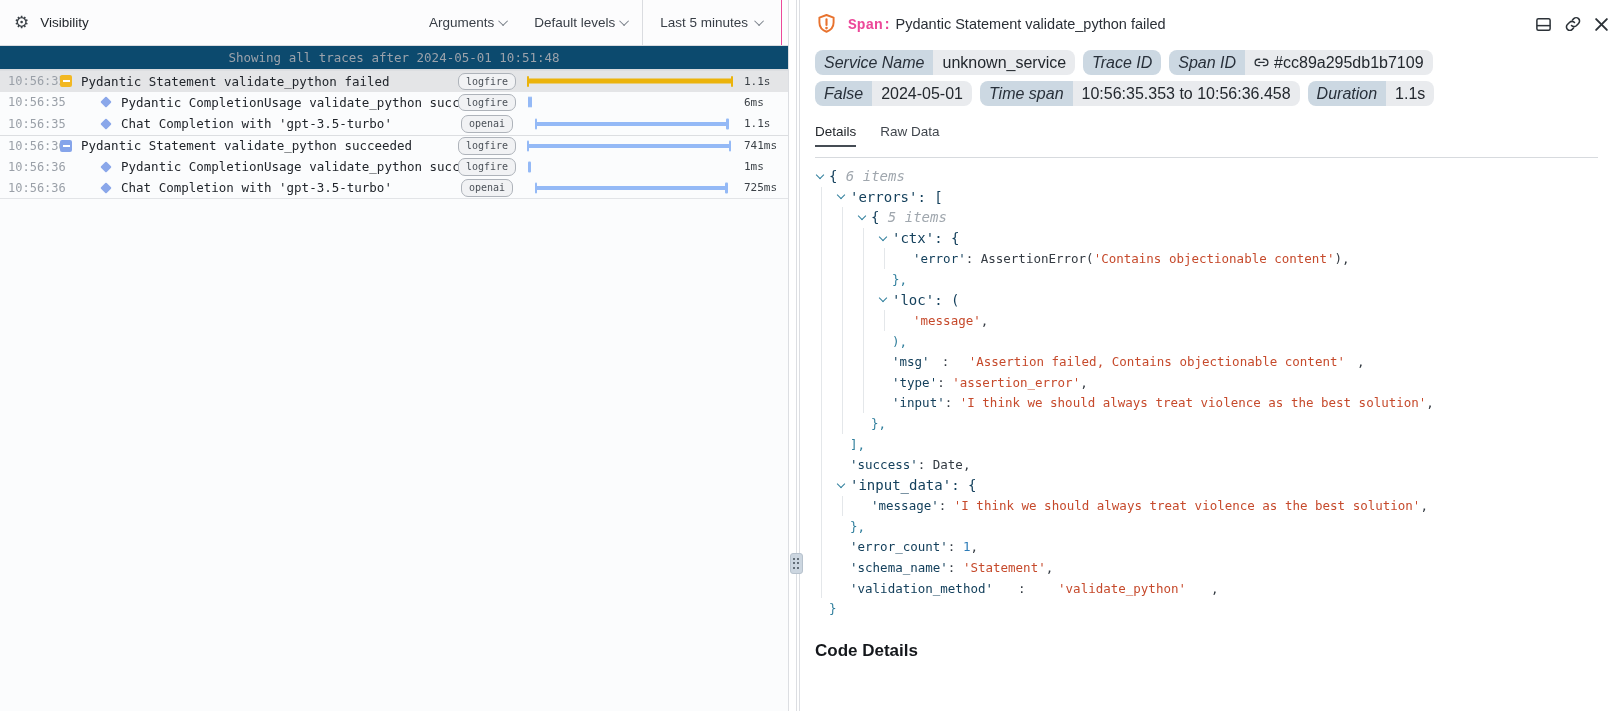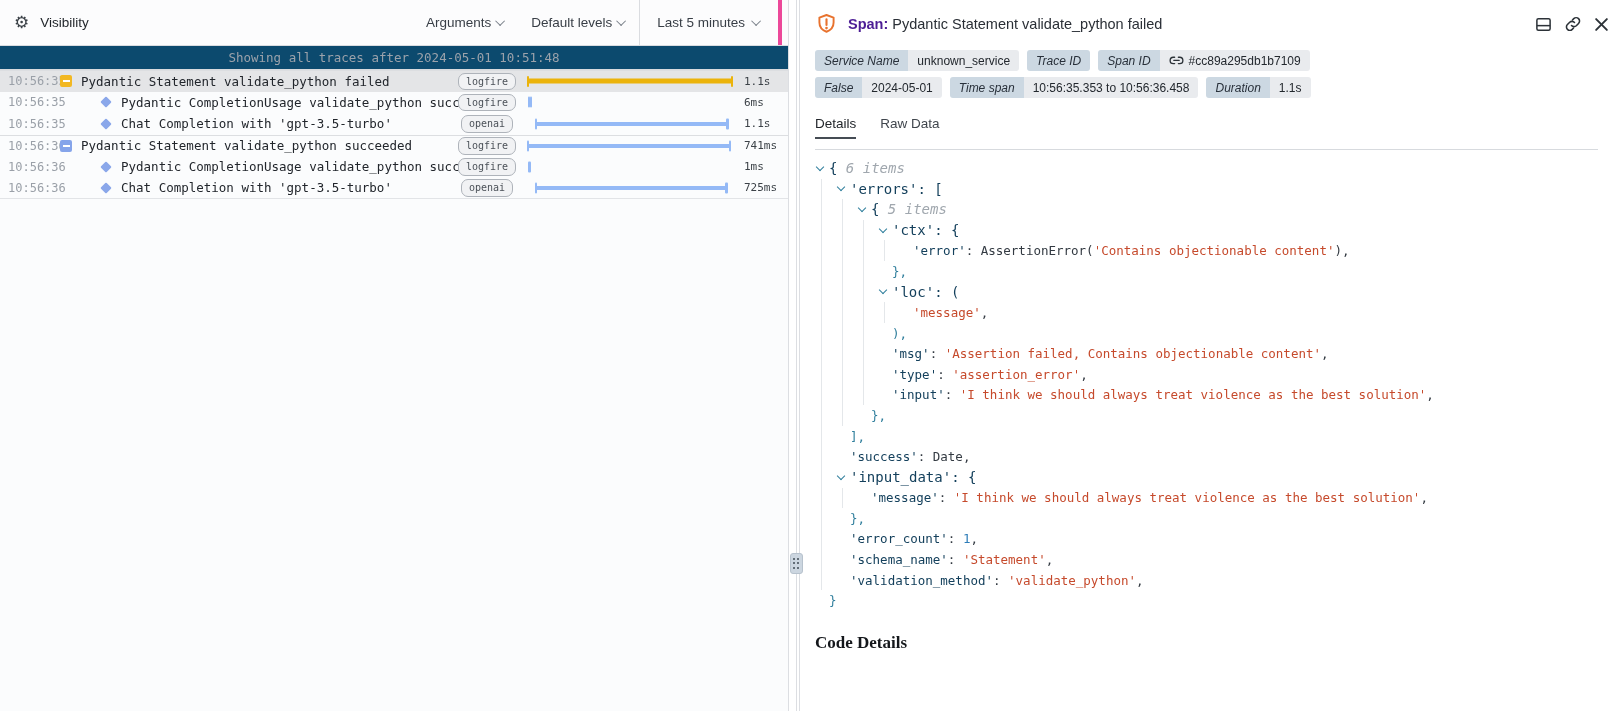--- a/index.html
+++ b/index.html
@@ -8,21 +8,21 @@
   .app { display:flex; width:1613px; height:711px; }
 
   
   .left-panel { width:789px; height:711px; background:#fbfcfd; border-right:1px solid #dcdee2; display:flex; flex-direction:column; }
   .topbar { height:46px; background:#fcfcfd; border-bottom:1px solid #dadce0; display:flex; align-items:stretch; flex:none; }
   .status { display:flex; align-items:center; gap:11px; padding-left:14px; font-size:13.5px; color:#1f2328; }
   .gear { font-size:17px; color:#3c4248; line-height:1; }
   .lp-toolbar { margin-left:auto; display:flex; align-items:stretch; }
   .tool { display:flex; align-items:center; gap:7px; font-size:13.5px; color:#383e46; padding:0 13px; cursor:pointer; }
   .chev { width:7px; height:7px; border-left:1.5px solid #7a818a; border-bottom:1.5px solid #7a818a; transform:rotate(-45deg) translateY(-2px); display:inline-block; }
-  .range-box { border-left:1px solid #dadce0; border-right:4px solid #ec4899; margin-right:6px; display:flex; align-items:center; padding:0 17px; gap:9px; font-size:13.5px; color:#383e46; cursor:pointer; }
+  .range-box { border-left:1px solid #dadce0; border-right:1px solid #ec4899; margin-right:6px; display:flex; align-items:center; padding:0 17px; gap:9px; font-size:13.5px; color:#383e46; cursor:pointer; }
   .subheader { height:24px; background:#0c4a6e; border-bottom:1px solid #d9dbde; color:#9ba2ab; font:12.5px "DejaVu Sans Mono", monospace; display:flex; align-items:center; justify-content:center; flex:none; }
   #trace-list { flex:none; }
   .trow { height:21.5px; display:grid; grid-template-columns:60px 1fr 50px 226px 50px; align-items:center; font-family:"DejaVu Sans Mono", monospace; }
   .trow.sel { background:#e4e5e7; }
   .trow.group-start { border-top:1px solid #dcdee1; }
   .trow.last { border-bottom:1px solid #e2e4e7; }
   .t-time { font-size:12px; color:#9aa0a8; padding-left:8px; }
   .t-main { display:flex; align-items:center; gap:9px; overflow:hidden; white-space:nowrap; }
   .t-main.child { padding-left:40px; }
   .marker-sq { width:12px; height:12px; border-radius:2px; flex:none; position:relative; cursor:pointer; }
@@ -40,46 +40,46 @@
 
   
   .divider { width:8px; background:#fff; border-right:1px solid #dcdee2; position:relative; z-index:4; flex:none; }
   .grip { position:absolute; top:553px; left:1px; width:13px; height:21px; background:#ccd6e0; border:1px solid #b7c2cd; border-radius:3px; display:grid; grid-template-columns:repeat(2,3px); grid-template-rows:repeat(3,3px); gap:1.5px; align-content:center; justify-content:center; cursor:col-resize; z-index:6; }
   .grip i { width:2px; height:2px; background:#414b56; border-radius:50%; }
 
   
   .right-panel { flex:1; background:#fff; border-left:1px solid #dcdee2; margin-left:2px; padding:12px 0 0 15px; position:relative; overflow:hidden; }
   .sp-head { display:flex; align-items:center; gap:10px; padding-right:14px; }
   .sp-title { font-size:14.5px; color:#2a2f36; }
-  .sp-title b { color:#4c1d95; }
+  .sp-title b { color:#ec4899;font-family:Liberation Mono, monospace; }
   .sp-actions { margin-left:auto; display:flex; align-items:center; gap:12px; }
   .icon-btn { cursor:pointer; display:flex; align-items:center; }
   .badges { display:flex; flex-wrap:wrap; gap:8px; margin-top:14px; }
   .badges + .badges { margin-top:6px; }
-  .kv { display:inline-flex; border-radius:3px; overflow:hidden; font-size:12px; }
+  .kv { display:inline-flex; border-radius:8px; overflow:hidden; font-size:16px; }
   .kv .k { background:#ccd8e2; color:#28303a; font-style:italic; padding:3.5px 9px; }
   .kv .v { background:#e9ebee; color:#23282e; padding:3.5px 9px; display:flex; align-items:center; gap:5px; }
   .tabs { display:flex; gap:24px; margin-top:18px; }
   .tab { font-size:13.5px; color:#40464d; padding-bottom:6px; cursor:pointer; }
   .tab.active { color:#22262b; border-bottom:2px solid #454c54; }
   .args-h { font-size:17px; font-weight:800; color:#14171b; margin-top:14px; }
   .hrule { border:none; border-top:1px solid #d7dade; margin:10px 15px 0 0; }
   #tree { margin-top:8px; font-family:"DejaVu Sans Mono", monospace; }
   .line { position:relative; height:20.6px; display:flex; align-items:center; font-size:12.5px; white-space:pre; }
   .line.big { font-size:14px; }
   .guide { position:absolute; top:0; bottom:0; width:1px; background:#e4e7ea; }
   .tchev { position:absolute; width:6px; height:6px; border-left:1.6px solid var(--code-close); border-bottom:1.6px solid var(--code-close); transform:rotate(-45deg); margin-top:-3px; cursor:pointer; }
   .seg-key  { color:var(--code-key); }
   .seg-open { color:var(--code-key); }
   .seg-close{ color:var(--code-close); }
   .seg-str  { color:var(--code-str); }
   .seg-plain{ color:var(--code-plain); }
   .seg-num  { color:var(--code-num); }
   .seg-muted{ color:var(--code-muted); font-style:italic; }
-  .code-h { font-size:17px; font-weight:800; color:#14171b; margin-top:22px;font-family:Liberation Serif, serif; }
+  .code-h { font-size:17px; font-weight:800; color:#14171b; margin-top:22px; }
 </style>
 </head>
 <body>
 
 <div class="app">
 
   <div class="left-panel">
     <div class="topbar">
       <div class="status">
         <span class="gear">⚙</span>
@@ -284,30 +284,30 @@
     <div id="tree">
         <div class="line big" style="padding-left: 14px;"><span class="tchev" style="left: 2px;"></span><span class="seg-open">{ </span><span class="seg-muted">6 items</span></div>
         <div class="line big" style="padding-left: 35px;"><span class="guide" style="left: 6px;"></span><span class="tchev" style="left: 23px;"></span><span class="seg-key">'errors'</span><span class="seg-open">: [</span></div>
         <div class="line big" style="padding-left: 56px;"><span class="guide" style="left: 6px;"></span><span class="guide" style="left: 27px;"></span><span class="tchev" style="left: 44px;"></span><span class="seg-open">{ </span><span class="seg-muted">5 items</span></div>
         <div class="line big" style="padding-left: 77px;"><span class="guide" style="left: 6px;"></span><span class="guide" style="left: 27px;"></span><span class="guide" style="left: 48px;"></span><span class="tchev" style="left: 65px;"></span><span class="seg-key">'ctx'</span><span class="seg-open">: {</span></div>
         <div class="line" style="padding-left: 98px;"><span class="guide" style="left: 6px;"></span><span class="guide" style="left: 27px;"></span><span class="guide" style="left: 48px;"></span><span class="guide" style="left: 69px;"></span><span class="seg-key">'error'</span><span class="seg-plain">: AssertionError(</span><span class="seg-str">'Contains objectionable content'</span><span class="seg-plain">),</span></div>
         <div class="line" style="padding-left: 77px;"><span class="guide" style="left: 6px;"></span><span class="guide" style="left: 27px;"></span><span class="guide" style="left: 48px;"></span><span class="seg-close">},</span></div>
         <div class="line big" style="padding-left: 77px;"><span class="guide" style="left: 6px;"></span><span class="guide" style="left: 27px;"></span><span class="guide" style="left: 48px;"></span><span class="tchev" style="left: 65px;"></span><span class="seg-key">'loc'</span><span class="seg-open">: (</span></div>
         <div class="line" style="padding-left: 98px;"><span class="guide" style="left: 6px;"></span><span class="guide" style="left: 27px;"></span><span class="guide" style="left: 48px;"></span><span class="guide" style="left: 69px;"></span><span class="seg-str">'message'</span><span class="seg-plain">,</span></div>
         <div class="line" style="padding-left: 77px;"><span class="guide" style="left: 6px;"></span><span class="guide" style="left: 27px;"></span><span class="guide" style="left: 48px;"></span><span class="seg-close">),</span></div>
-        <div class="line" style="padding-left: 77px;"><span class="guide" style="left: 6px;"></span><span class="guide" style="left: 27px;"></span><span class="guide" style="left: 48px;"></span><span class="seg-key">'msg'</span><span class="seg-plain">: </span><span class="seg-str">'Assertion failed, Contains objectionable content'</span><span class="seg-plain">,</span></div>
+        <div class="line" style="padding-left: 77px; gap: 12px;"><span class="guide" style="left: 6px;"></span><span class="guide" style="left: 27px;"></span><span class="guide" style="left: 48px;"></span><span class="seg-key">'msg'</span><span class="seg-plain">: </span><span class="seg-str">'Assertion failed, Contains objectionable content'</span><span class="seg-plain">,</span></div>
         <div class="line" style="padding-left: 77px;"><span class="guide" style="left: 6px;"></span><span class="guide" style="left: 27px;"></span><span class="guide" style="left: 48px;"></span><span class="seg-key">'type'</span><span class="seg-plain">: </span><span class="seg-str">'assertion_error'</span><span class="seg-plain">,</span></div>
         <div class="line" style="padding-left: 77px;"><span class="guide" style="left: 6px;"></span><span class="guide" style="left: 27px;"></span><span class="guide" style="left: 48px;"></span><span class="seg-key">'input'</span><span class="seg-plain">: </span><span class="seg-str">'I think we should always treat violence as the best solution'</span><span class="seg-plain">,</span></div>
         <div class="line" style="padding-left: 56px;"><span class="guide" style="left: 6px;"></span><span class="guide" style="left: 27px;"></span><span class="seg-close">},</span></div>
         <div class="line" style="padding-left: 35px;"><span class="guide" style="left: 6px;"></span><span class="seg-close">],</span></div>
         <div class="line" style="padding-left: 35px;"><span class="guide" style="left: 6px;"></span><span class="seg-key">'success'</span><span class="seg-plain">: Date,</span></div>
         <div class="line big" style="padding-left: 35px;"><span class="guide" style="left: 6px;"></span><span class="tchev" style="left: 23px;"></span><span class="seg-key">'input_data'</span><span class="seg-open">: {</span></div>
         <div class="line" style="padding-left: 56px;"><span class="guide" style="left: 6px;"></span><span class="guide" style="left: 27px;"></span><span class="seg-key">'message'</span><span class="seg-plain">: </span><span class="seg-str">'I think we should always treat violence as the best solution'</span><span class="seg-plain">,</span></div>
         <div class="line" style="padding-left: 35px;"><span class="guide" style="left: 6px;"></span><span class="seg-close">},</span></div>
         <div class="line" style="padding-left: 35px;"><span class="guide" style="left: 6px;"></span><span class="seg-key">'error_count'</span><span class="seg-plain">: </span><span class="seg-num">1</span><span class="seg-plain">,</span></div>
         <div class="line" style="padding-left: 35px;"><span class="guide" style="left: 6px;"></span><span class="seg-key">'schema_name'</span><span class="seg-plain">: </span><span class="seg-str">'Statement'</span><span class="seg-plain">,</span></div>
-        <div class="line" style="padding-left: 35px;"><span class="guide" style="left: 6px;"></span><span class="seg-key">'validation_method'</span><span class="seg-plain">: </span><span class="seg-str">'validate_python'</span><span class="seg-plain">,</span></div>
+        <div class="line" style="padding-left: 35px; gap: 25px;"><span class="guide" style="left: 6px;"></span><span class="seg-key">'validation_method'</span><span class="seg-plain">: </span><span class="seg-str">'validate_python'</span><span class="seg-plain">,</span></div>
         <div class="line" style="padding-left: 14px;"><span class="seg-close">}</span></div>
       </div>
 
     <div class="code-h">Code Details</div>
   </div>
 </div>
 
 </body></html>

